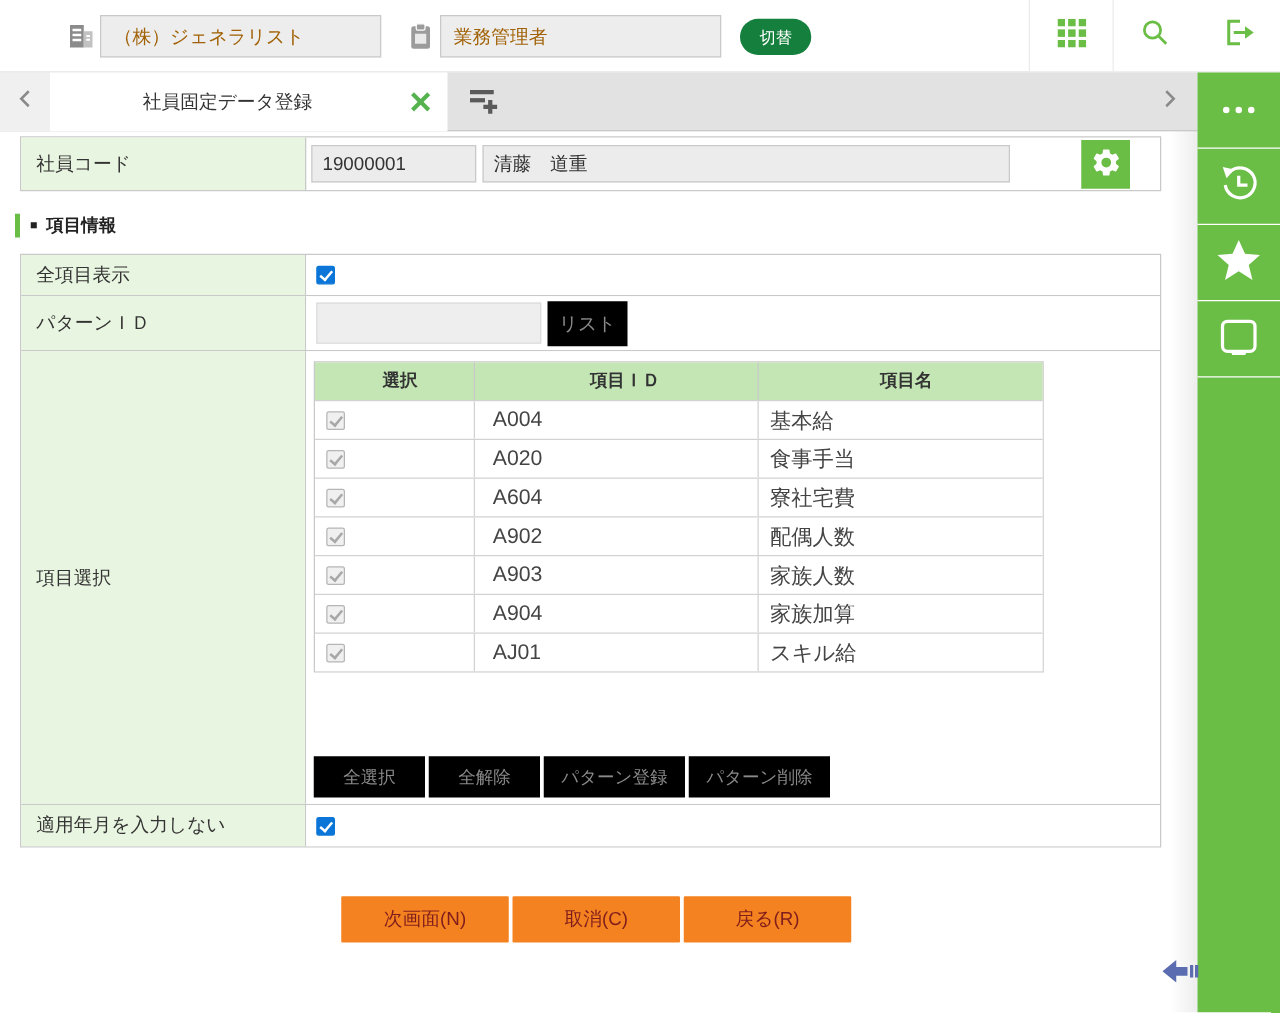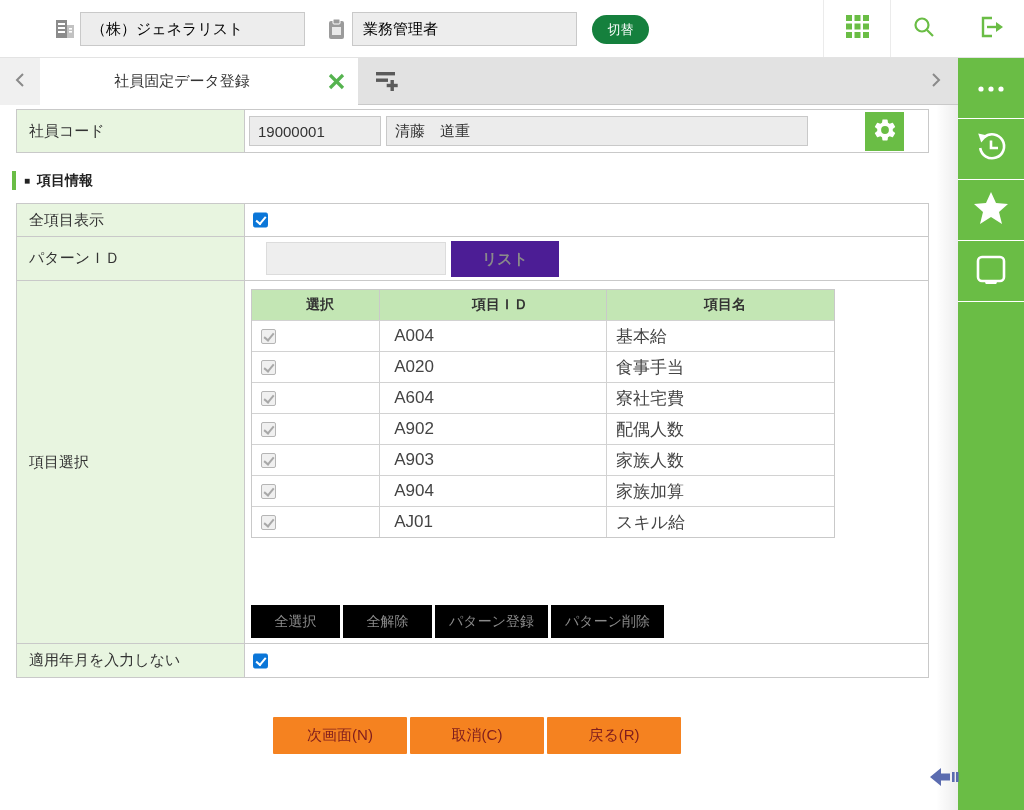--- a/index.html
+++ b/index.html
@@ -7,21 +7,21 @@
   body {
     font-family:"Liberation Sans","DejaVu Sans",sans-serif;
     background:#fff; color:#333; overflow:hidden; position:relative;
   }
   .abs { position:absolute; }
 
   
   .app-header { position:absolute; top:0; left:0; width:1024px; height:58px; background:#fff; border-bottom:1px solid #e3e3e3; }
   .hdr-input {
     position:absolute; top:12px; height:34px; width:225px;
-    background:#ededed; border:1px solid #c9c9c9; font-size:15px; color:#000000;
+    background:#ededed; border:1px solid #c9c9c9; font-size:15px; color:#a16207;
     padding:0 10px; font-family:inherit;
   }
   .switch-btn {
     position:absolute; left:592px; top:15px; width:57px; height:29px;
     background:#15803d; color:#fff; border:none; border-radius:15px;
     font-size:13px; font-family:inherit; cursor:pointer;
   }
   .hdr-cell {
     position:absolute; top:0; width:67px; height:57px; border-left:1px solid #ebebeb;
     display:flex; align-items:center; justify-content:center; background:#fff; cursor:pointer;
@@ -54,33 +54,33 @@
 
   .section-hdr { position:absolute; top:171px; left:12px; display:flex; align-items:center; }
   .section-bar { width:4px; height:19px; background:#6abd45; margin-right:8px; }
   .section-bullet { font-size:10px; color:#222; margin-right:7px; }
   .section-title { font-size:14px; font-weight:bold; color:#222; }
 
   .main-table { position:absolute; top:203px; left:16px; width:913px; border:1px solid #c9c9c9; background:#fff; }
   .frow { display:flex; border-bottom:1px solid #c9c9c9; }
   .frow:last-child { border-bottom:none; }
   .frow-content { flex:1; position:relative; background:#fff; }
-  .h33 { height:33px;text-align:right; } .h44 { height:44px;gap:13px; } .h364 { height:363px; }
+  .h33 { height:33px;text-align:right; } .h44 { height:44px; } .h364 { height:363px; }
 
   .cb { width:15px; height:15px; border-radius:2px; position:relative; display:inline-block; }
   .cb-on { background:#0b76d8; border:1px solid #0b76d8; cursor:pointer; }
   .cb-on::after { content:""; position:absolute; left:4px; top:1px; width:4px; height:8px;
     border:solid #fff; border-width:0 2px 2px 0; transform:rotate(40deg); }
   .cb-dis { background:#f0f0f0; border:1px solid #b5b5b5; }
   .cb-dis::after { content:""; position:absolute; left:4px; top:1px; width:4px; height:8px;
     border:solid #a8a8a8; border-width:0 2px 2px 0; transform:rotate(40deg); }
   .cb-wrap { position:absolute; left:8px; top:50%; transform:translateY(-50%); display:flex; }
 
   .pattern-input { position:absolute; left:8px; top:5px; width:180px; height:33px; background:#eeeeee; border:1px solid #dcdcdc; font-size:15px; padding:0 8px; font-family:inherit; }
-  .list-btn { position:absolute; left:193px; top:4px; width:108px; height:36px; background:#4c1d95; border:none; color:#8a8a8a; font-size:15px; font-family:inherit; cursor:pointer;font-weight:bold; }
+  .list-btn { position:absolute; left:193px; top:4px; width:64px; height:36px; background:#000000; border:none; color:#8a8a8a; font-size:15px; font-family:inherit; cursor:pointer; }
 
   
   .itable { position:absolute; left:6px; top:8px; width:584px; border:1px solid #c9c9c9; }
   .it-hrow { display:flex; height:30px; background:#c3e6b4; }
   .it-hcell { display:flex; align-items:center; justify-content:center; font-size:14px; font-weight:bold; color:#333; border-right:1px solid #c9c9c9; }
   .it-hcell:last-child { border-right:none; }
   .it-row { display:flex; height:31px; border-top:1px solid #d2d2d2; background:#fff; }
   .it-cell { display:flex; align-items:center; font-size:17px; color:#444; border-right:1px solid #d2d2d2; }
   .it-cell:last-child { border-right:none; }
   .w-sel { width:145px; padding-left:9px; }

